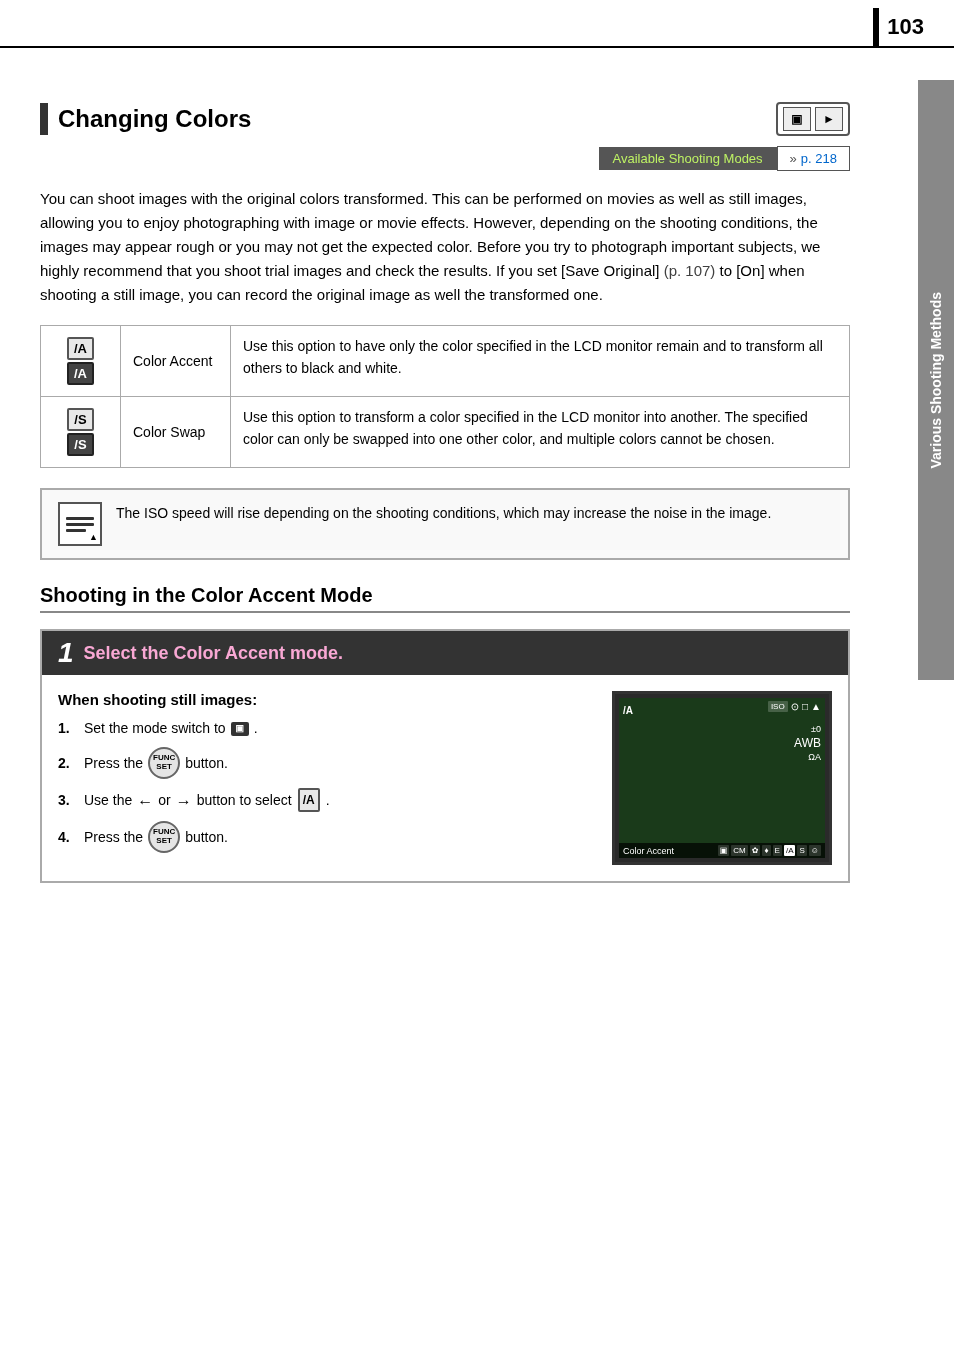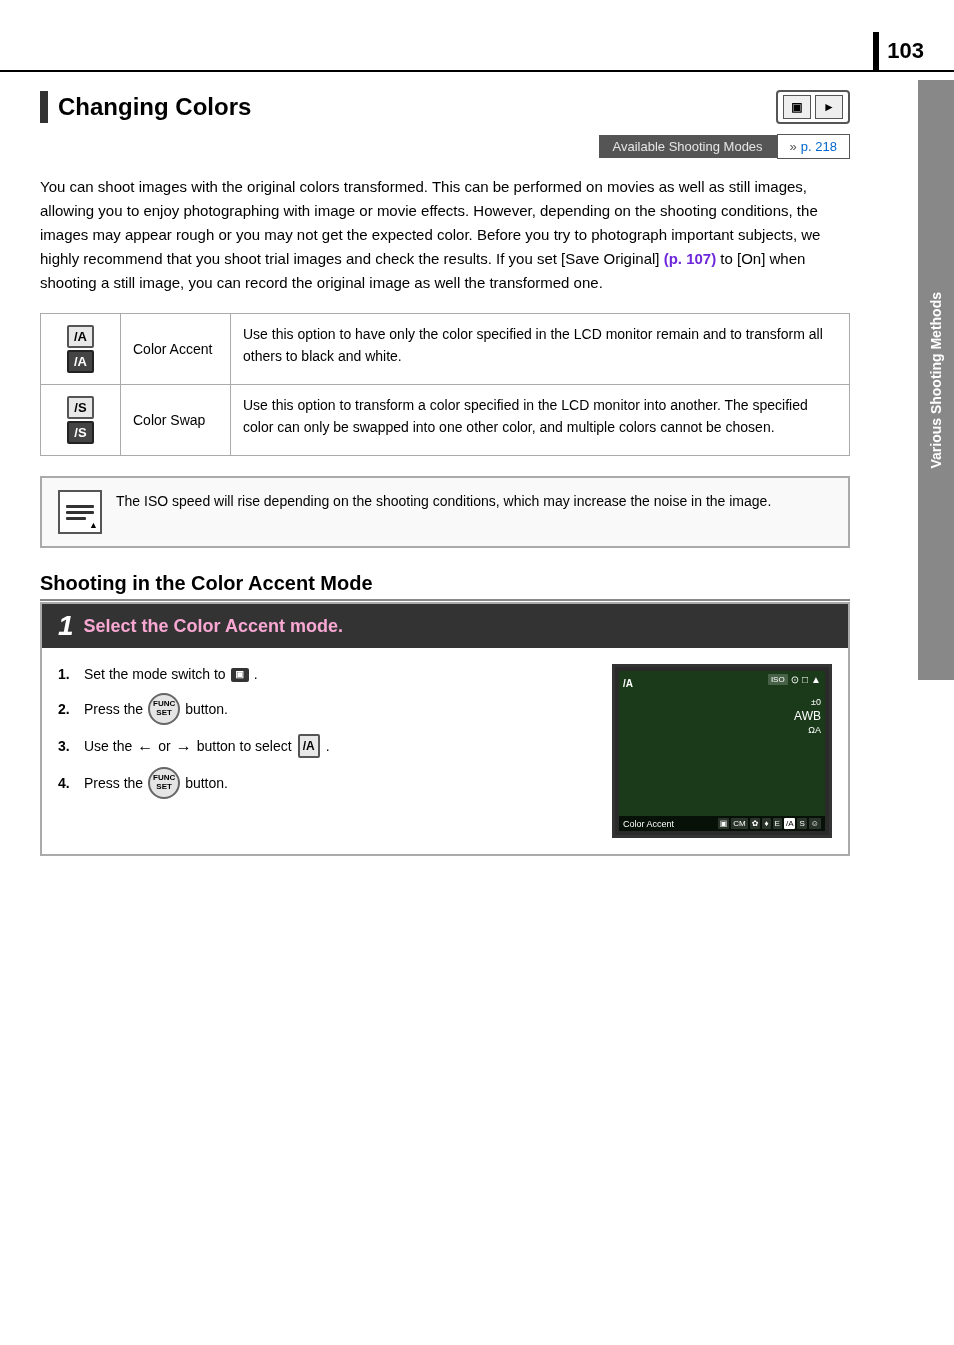--- a/index.html
+++ b/index.html
@@ -16,21 +16,20 @@
     }
 
     
     .page-number-bar {
       display: flex;
       justify-content: flex-end;
       align-items: center;
       padding: 8px 30px 0 0;
       border-bottom: 2px solid #000;
       height: 48px;
-      margin-top: 24px;
     }
     .page-number {
       font-size: 22px;
       font-weight: bold;
     }
     .page-number-bar .bar-left {
       width: 6px;
       height: 38px;
       background: #000;
       margin-right: 8px;
@@ -65,20 +64,21 @@
       padding: 18px 60px 30px 40px;
       max-width: 910px;
     }
 
     
     .section-header {
       display: flex;
       align-items: center;
       justify-content: space-between;
       margin-bottom: 10px;
+      margin-top: 36px;
     }
     .section-title {
       font-size: 24px;
       font-weight: bold;
       display: flex;
       align-items: center;
       gap: 6px;
     }
     .section-title .title-bar {
       width: 8px;
@@ -108,21 +108,21 @@
 
     
     .available-modes-bar {
       display: flex;
       align-items: center;
       margin: 8px 0 16px 0;
       justify-content: flex-end;
     }
     .available-modes-label {
       background: #555;
-      color: #e5e5e5;
+      color: #bef264;
       padding: 4px 14px;
       font-size: 13px;
     }
     .available-modes-link {
       background: #fff;
       color: #0066cc;
       padding: 4px 12px;
       border: 1px solid #555;
       font-size: 13px;
       display: flex;
@@ -134,22 +134,21 @@
       color: #555;
     }
 
     
     .body-text {
       font-size: 15px;
       line-height: 1.6;
       margin-bottom: 18px;
     }
     .link-text {
-      color: #6d28d9;
-      font-weight: bold;
+      color: #404040;
     }
 
     
     .feature-table {
       width: 100%;
       border-collapse: collapse;
       margin-bottom: 20px;
     }
     .feature-table td {
       border: 1px solid #aaa;
@@ -236,21 +235,21 @@
       font-size: 14px;
       line-height: 1.6;
     }
 
     
     .sub-section-title {
       font-size: 20px;
       font-weight: bold;
       border-bottom: 2px solid #888;
       padding-bottom: 4px;
-      margin-bottom: 1px;
+      margin-bottom: 16px;
     }
 
     
     .steps-container {
       border: 2px solid #aaa;
       padding: 0;
       margin-bottom: 20px;
     }
     .step-header {
       background: #333;
@@ -461,20 +460,21 @@
 
   <h2 class="sub-section-title">Shooting in the Color Accent Mode</h2>
 
   <div class="steps-container">
     <div class="step-header">
       <span class="step-number">1</span>
       <span class="step-title-text">Select the Color Accent mode.</span>
     </div>
     <div class="step-content">
       <div class="step-instructions">
+        <div class="still-images-label">When shooting still images:</div>
 
         <div class="instruction-item">
           <span class="instruction-num">1.</span>
           <span class="instruction-text">
             Set the mode switch to
             <span class="camera-icon-small">▣</span>.
           </span>
         </div>
 
         <div class="instruction-item">

